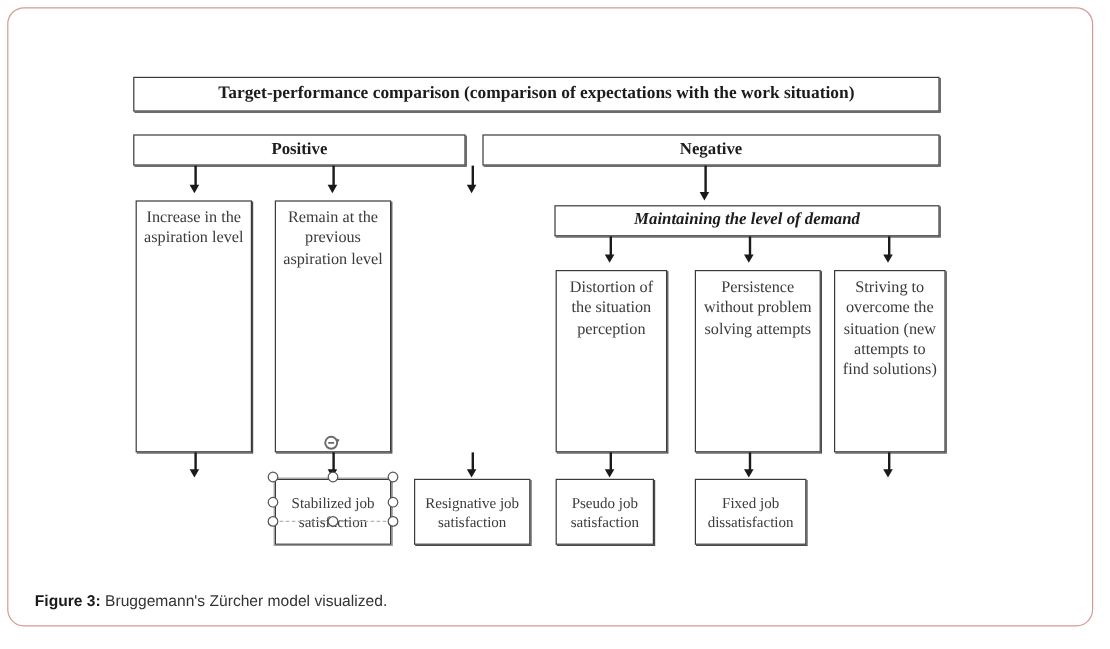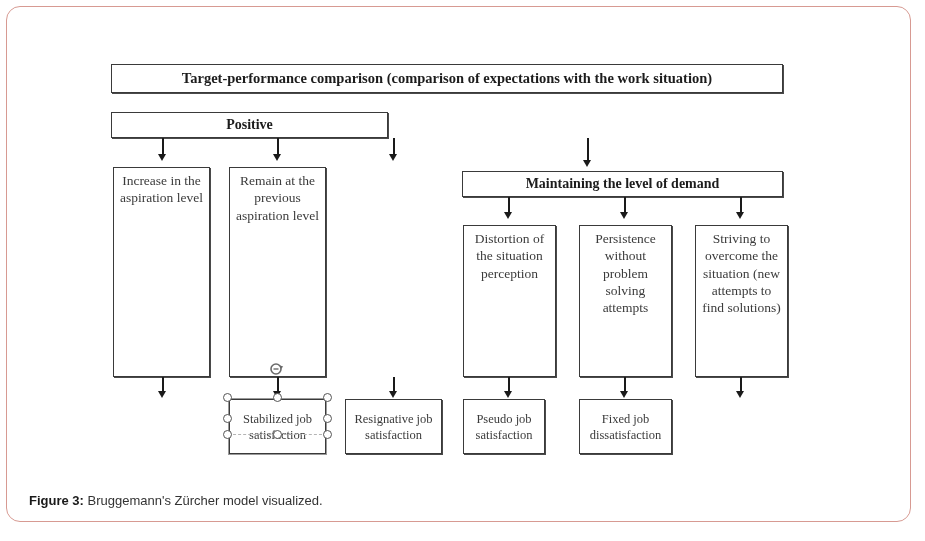--- a/index.html
+++ b/index.html
@@ -132,20 +132,23 @@
     <div class="diagram">
 
       <div class="box bold center-v" style="left:104px; top:57px; width:672px; height:29px; font-size:14.5px;">
         <span class="txt">Target-performance comparison (comparison of expectations with the work situation)</span>
       </div>
 
       <div class="box bold center-v" style="left:104px; top:105px; width:277px; height:26px; font-size:14px;">
         <span class="txt">Positive</span>
       </div>
 
+      <div class="box bold center-v" style="left:395px; top:105px; width:381px; height:26px; font-size:14px;">
+        <span class="txt">Negative</span>
+      </div>
 
       <div class="vline" style="left:155px; top:131px; height:19px;"></div>
       <div class="arrowhead" style="left:151px; top:147px;"></div>
 
       <div class="vline" style="left:270px; top:131px; height:19px;"></div>
       <div class="arrowhead" style="left:266px; top:147px;"></div>
 
       <div class="vline" style="left:386px; top:131px; height:19px;"></div>
       <div class="arrowhead" style="left:382px; top:147px;"></div>
 
@@ -154,38 +157,38 @@
 
       <div class="box" style="left:106px; top:160px; width:97px; height:210px; font-size:13.5px;">
         <span class="txt">Increase in the aspiration level</span>
       </div>
 
       <div class="box" style="left:222px; top:160px; width:97px; height:210px; font-size:13.5px;">
         <span class="txt">Remain at the previous aspiration level</span>
       </div>
 
 
-      <div class="box bold center-v" style="left:455px; top:164px; width:321px; height:26px; font-size:14px;">
+      <div class="box bold center-v" style="left:455px; top:164px; width:321px; height:26px; font-size:14px;font-style:italic;">
         <span class="txt">Maintaining the level of demand</span>
       </div>
 
       <div class="vline" style="left:501px; top:190px; height:18px;"></div>
       <div class="arrowhead" style="left:497px; top:205px;"></div>
 
       <div class="vline" style="left:617px; top:190px; height:18px;"></div>
       <div class="arrowhead" style="left:613px; top:205px;"></div>
 
       <div class="vline" style="left:733px; top:190px; height:18px;"></div>
       <div class="arrowhead" style="left:729px; top:205px;"></div>
 
       <div class="box" style="left:456px; top:218px; width:93px; height:152px; font-size:13.5px;">
         <span class="txt">Distortion of the situation perception</span>
       </div>
 
-      <div class="box" style="left:572px; top:218px; width:93px; height:152px; font-size:13.5px;">
+      <div class="box" style="left:572px; top:218px; width:105px; height:152px; font-size:13.5px;">
         <span class="txt">Persistence without problem solving attempts</span>
       </div>
 
       <div class="box" style="left:688px; top:218px; width:93px; height:152px; font-size:13.5px;">
         <span class="txt">Striving to overcome the situation (new attempts to find solutions)</span>
       </div>
 
       <div class="vline" style="left:155px; top:370px; height:17px;"></div>
       <div class="arrowhead" style="left:151px; top:384px;"></div>
 

